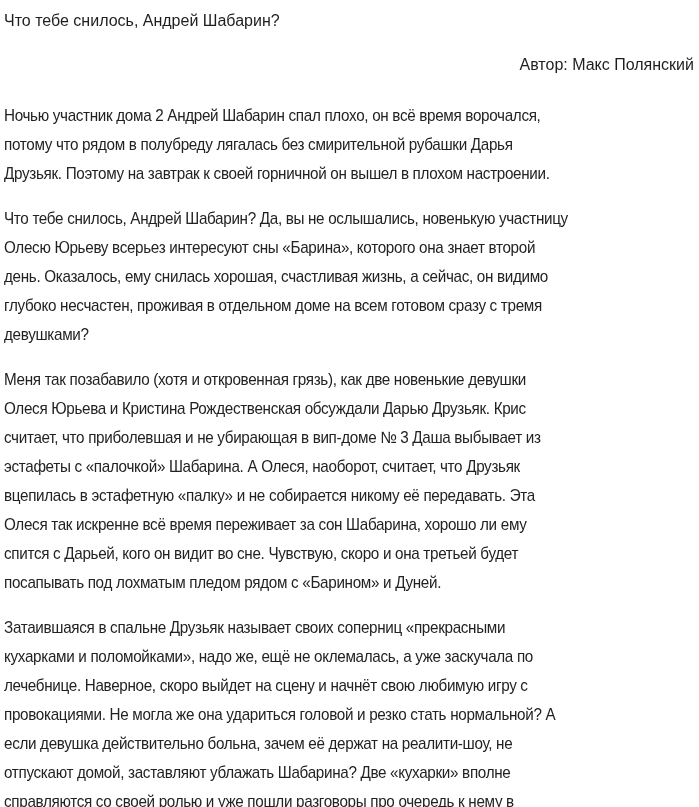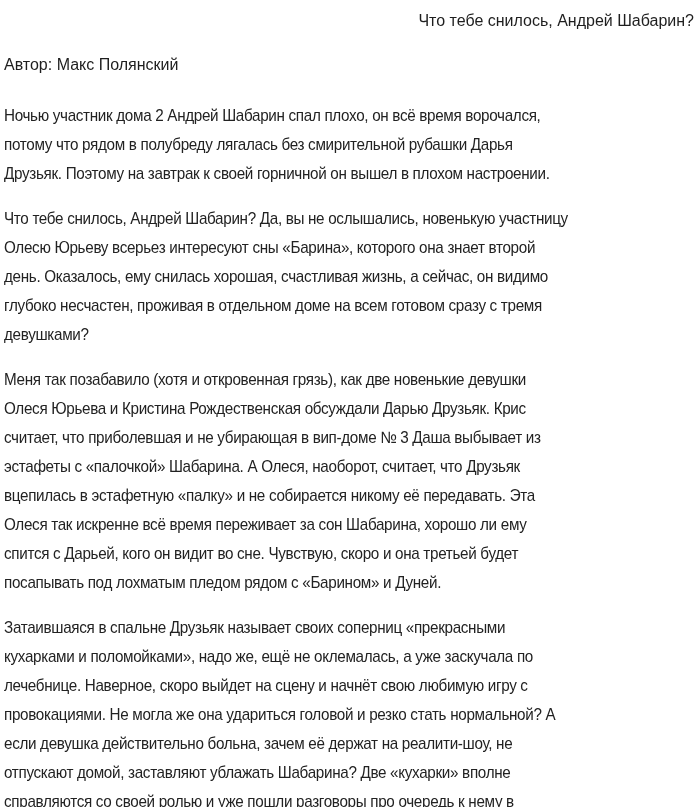--- a/index.html
+++ b/index.html
@@ -29,22 +29,22 @@
   }
   .title, .author {
     font-family: "Liberation Sans", "DejaVu Sans", sans-serif;
     font-size: 16px;
     line-height: 22px;
     letter-spacing: 0;
     transform: none;
     width: auto;
     color: #1e1e1e;
   }
-  .title { margin: 6px 0 22px 0; text-align: right; }
-  .author { margin: 0 0 25px 0; }
+  .title { margin: 6px 0 22px 0; }
+  .author { margin: 0 0 25px 0; text-align: right; }
   p { margin: 0; }
   .l { display: block; white-space: nowrap; }
 </style>
 </head>
 <body>
 
 <div class="page">
   <div class="title">Что тебе снилось, Андрей Шабарин?</div>
   <div class="author">Автор: Макс Полянский</div>
 

